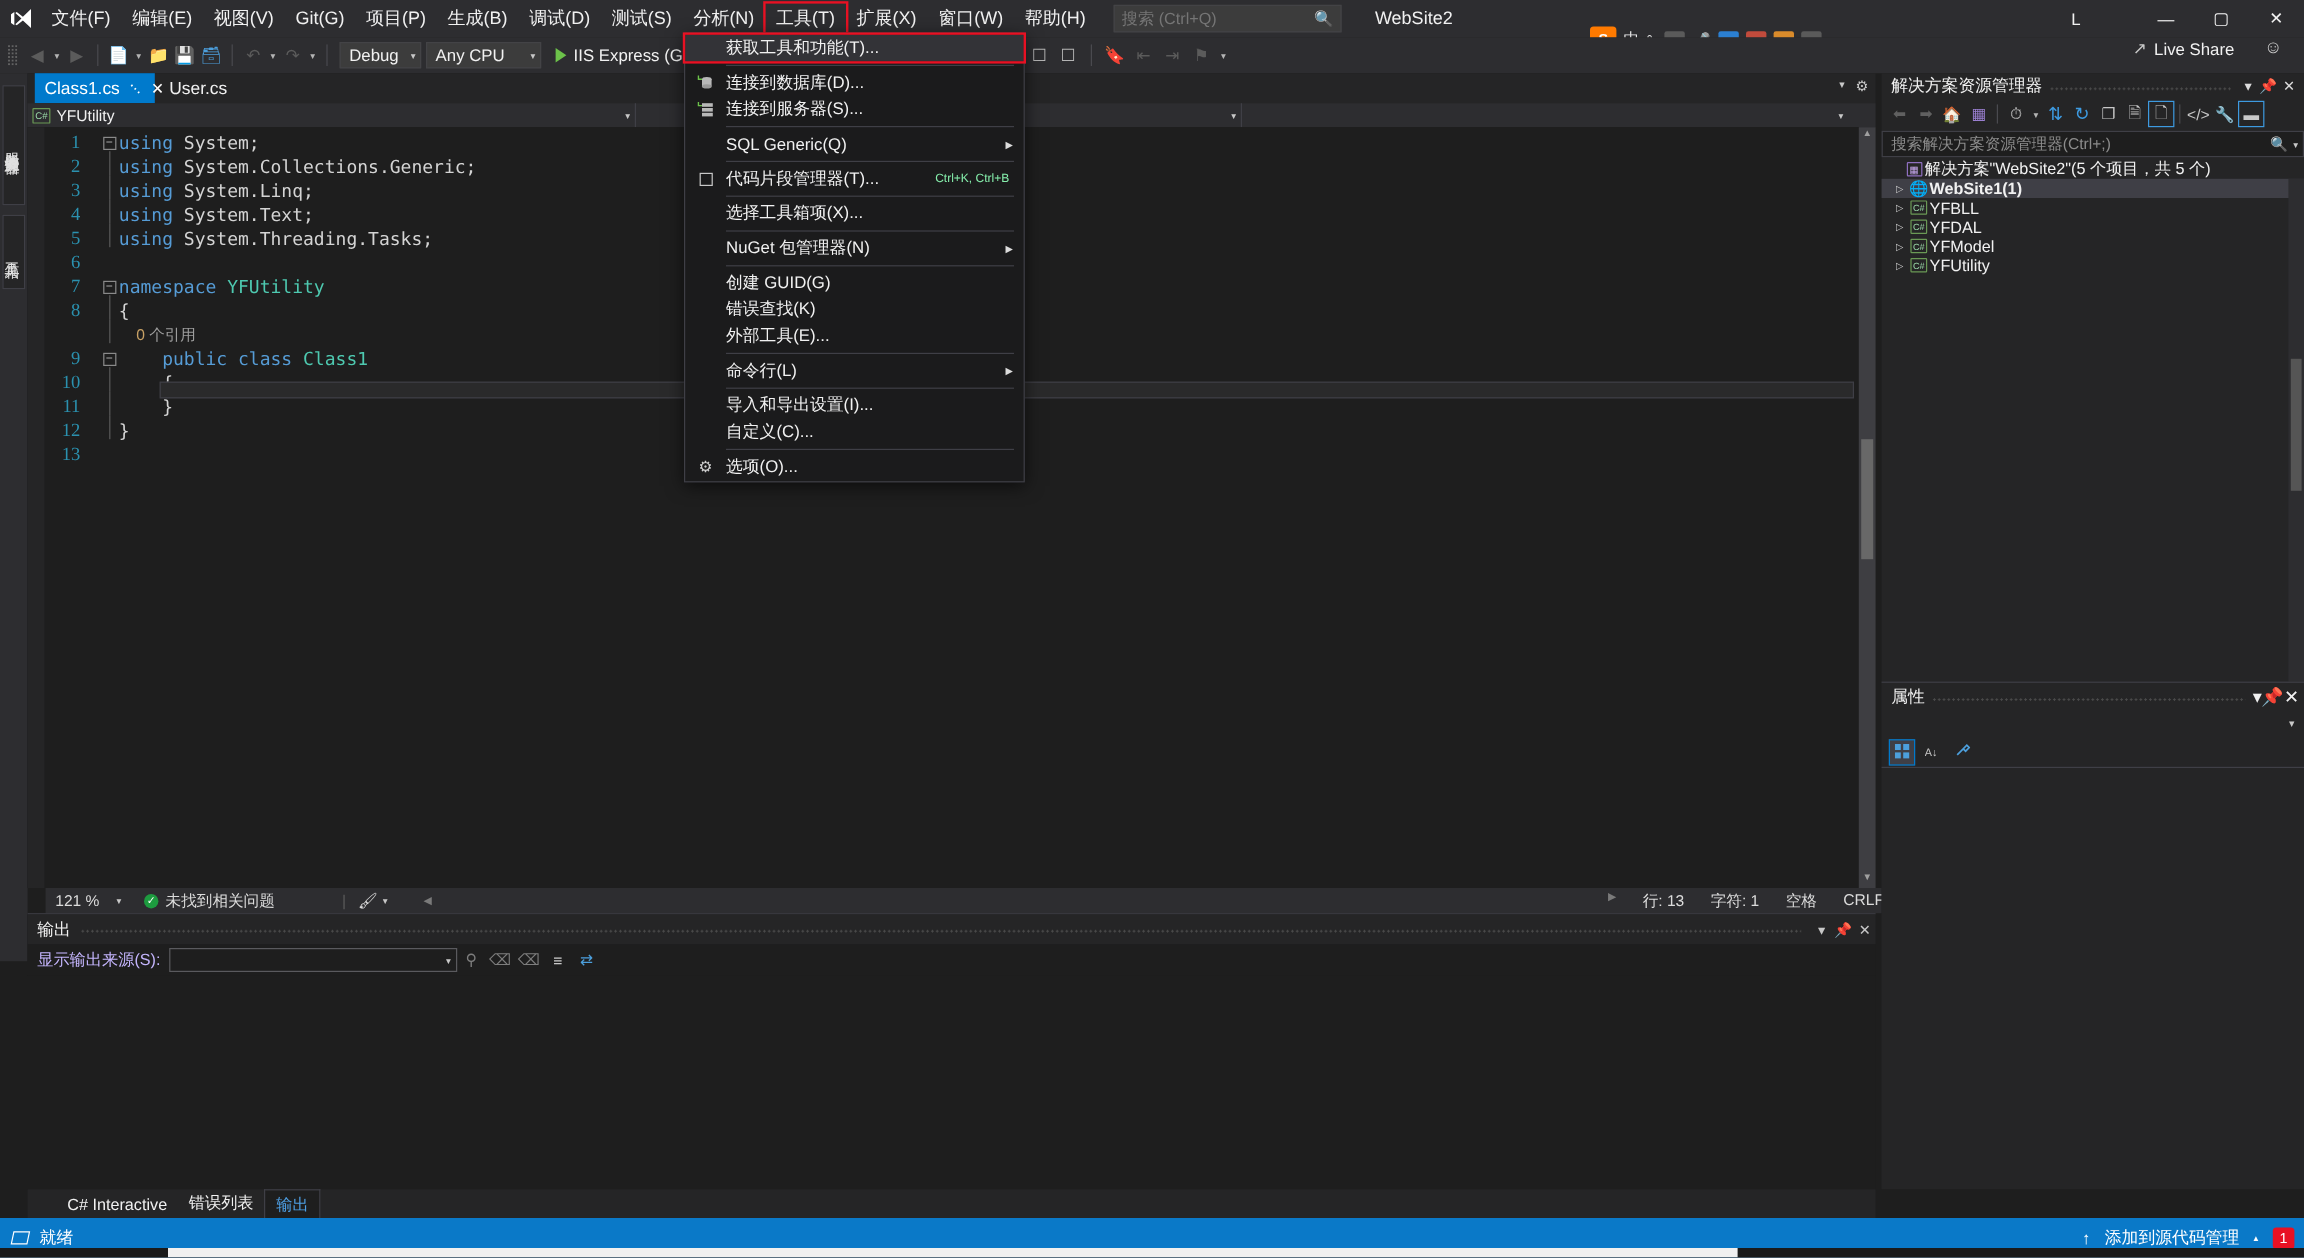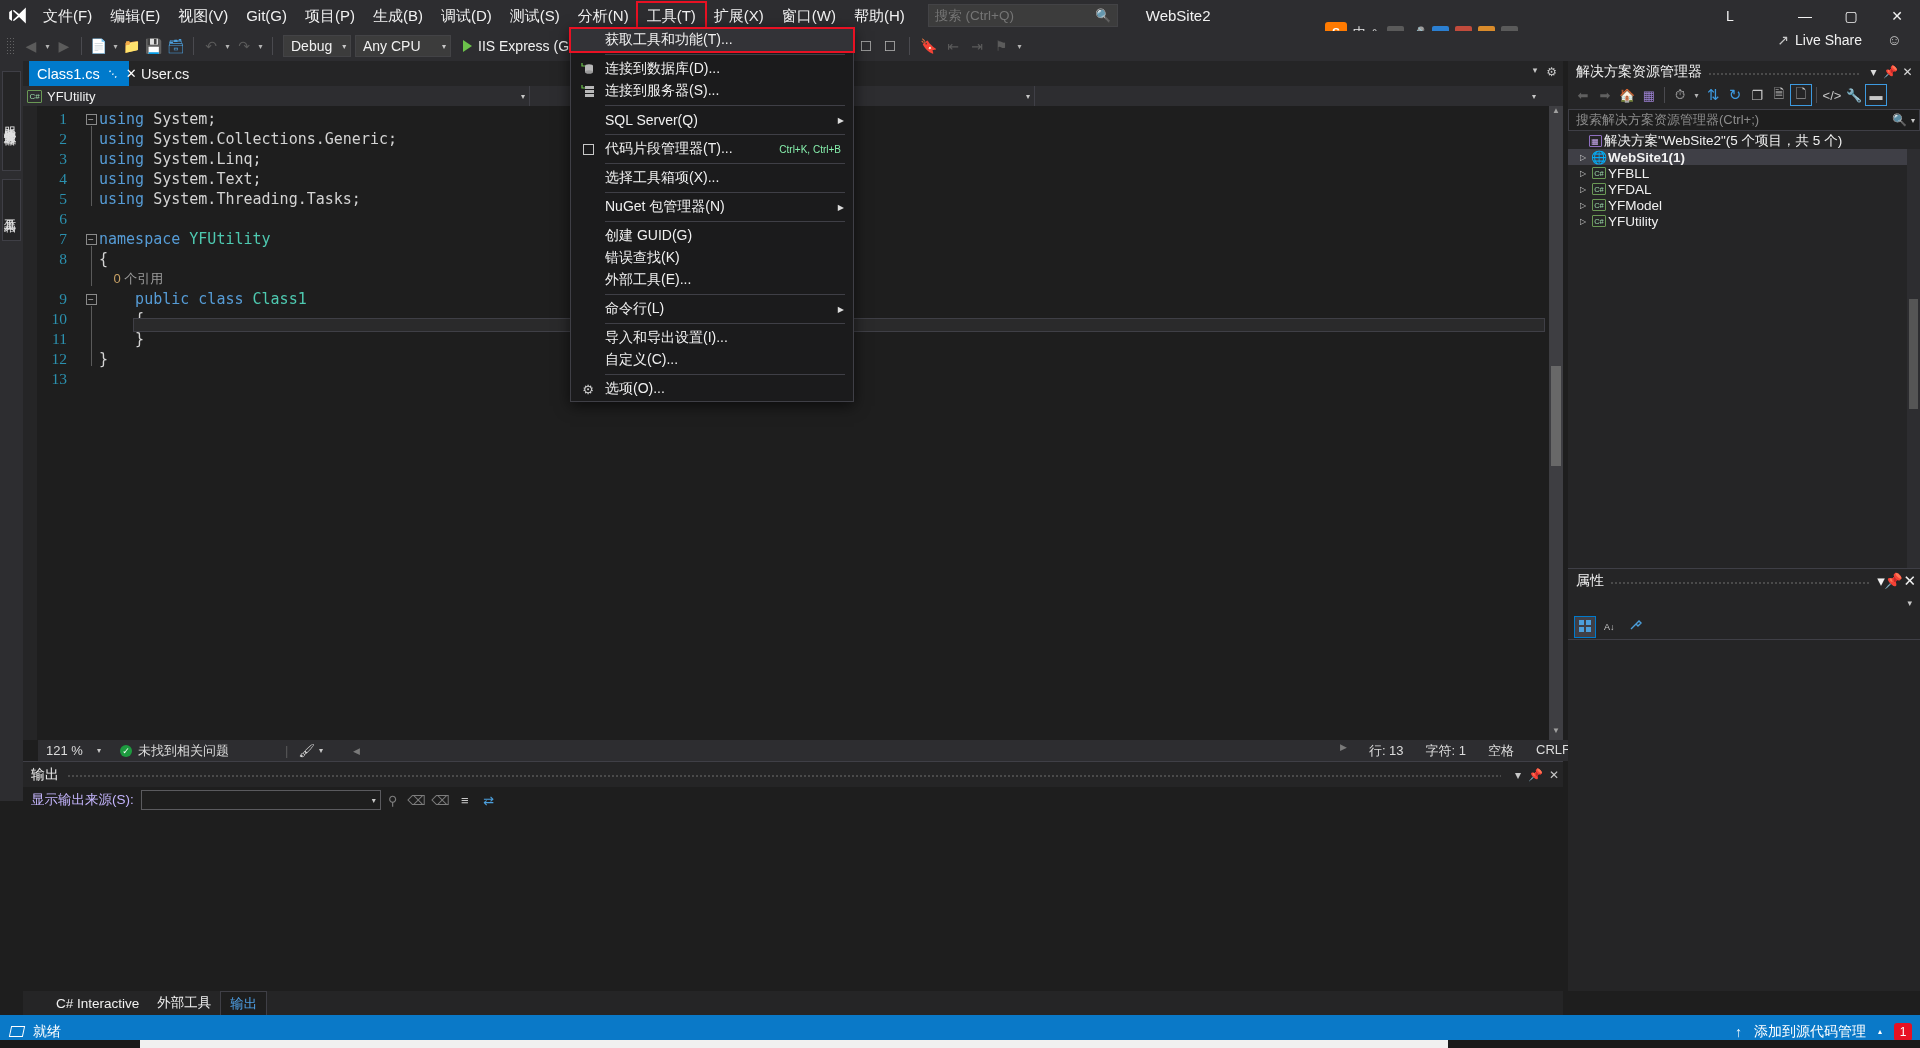--- a/index.html
+++ b/index.html
@@ -465,21 +465,21 @@
       <div class="out-tb-btn">⌫</div>
       <div class="out-tb-btn">⌫</div>
       <div class="out-tb-btn en">≡</div>
       <div class="out-tb-btn en" style="color:#4c9fdc">⇄</div>
     </div>
     <div class="out-body"></div>
   </div>
 
   <div class="btabs">
     <div class="btab">C# Interactive</div>
-    <div class="btab">外部工具</div>
+    <div class="btab">错误列表</div>
     <div class="btab sel">输出</div>
   </div>
 
   <div class="rpanel">
     <div class="sol-head">
       <span class="sol-title">解决方案资源管理器</span>
       <span class="dotfill"></span>
       <span class="hb">▾</span>
       <span class="hb">📌</span>
       <span class="hb">✕</span>
@@ -620,21 +620,21 @@
             <rect x="4" y="6" width="9" height="3" fill="#b8b8b8"></rect>
             <rect x="4" y="10" width="9" height="3" fill="#b8b8b8"></rect>
             <path d="M1 1 L1 4 L4 4" stroke="#6cc24a" fill="none" stroke-width="1.2"></path>
           </svg>
         </span>
         <span class="ml">连接到服务器(S)...</span>
       </div>
       <div class="msep"></div>
       <div class="mrow">
         <span class="mi"></span>
-        <span class="ml">SQL Server(Q)</span>
+        <span class="ml">SQL Generic(Q)</span>
         <span class="marr">▶</span>
       </div>
       <div class="msep"></div>
       <div class="mrow">
         <span class="mi">
           <span class="snip-box"></span>
         </span>
         <span class="ml">代码片段管理器(T)...</span>
         <span class="mk">Ctrl+K, Ctrl+B</span>
       </div>

